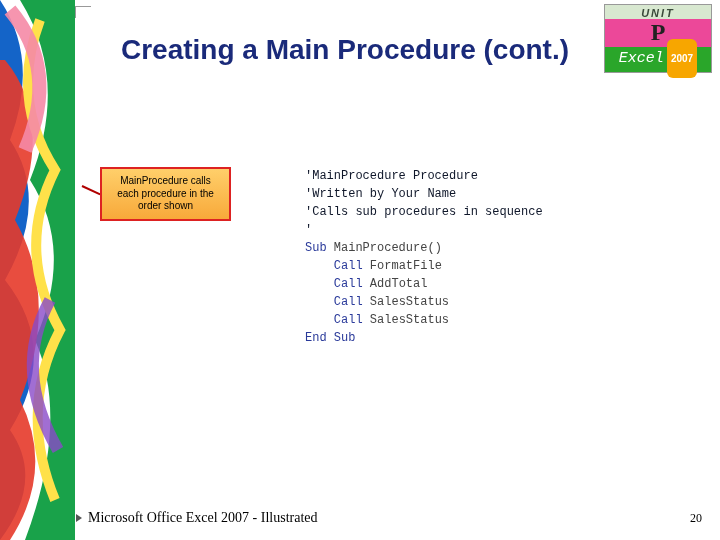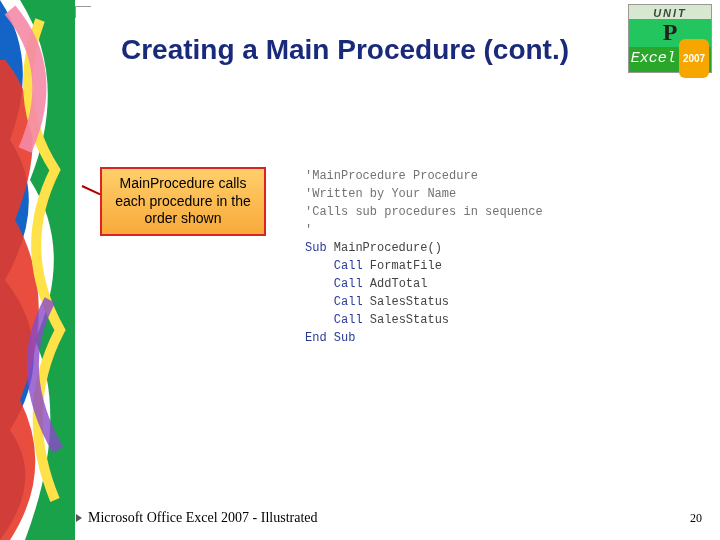--- a/index.html
+++ b/index.html
@@ -36,23 +36,23 @@
     font-size: 28px;
     font-weight: bold;
     color: #1a2a7a;
     font-family: Arial, sans-serif;
     line-height: 1.25;
   }
   .unit-badge {
     position: absolute;
     top: 4px;
     right: 8px;
-    width: 84px;
+    width: 108px;
     border: 1px solid #999;
-    background: #22c55e;
+    background: #ec4899;
     text-align: center;
   }
   .unit-badge .unit-top {
     background: #d8e8d0;
     padding: 2px 0 0 0;
     font-size: 11px;
     font-weight: bold;
     letter-spacing: 2px;
     color: #3a4a3a;
     font-style: italic;
@@ -83,26 +83,26 @@
     font-size: 10px;
     background: #f7a600;
     padding: 14px 4px;
     border-radius: 6px;
     margin-left: 3px;
   }
   .callout {
     position: absolute;
     left: 100px;
     top: 167px;
-    width: 166px;
+    width: 131px;
     background: linear-gradient(#ffcf6a, #f8a93a);
     border: 2px solid #d22;
     padding: 6px 6px;
     text-align: center;
-    font-size: 14px;
+    font-size: 10px;
     font-family: Arial, sans-serif;
     color: #000;
     line-height: 1.25;
   }
   .callout-line {
     position: absolute;
     left: 82px;
     top: 185px;
     width: 20px;
     height: 2px;
@@ -113,21 +113,21 @@
   .code {
     position: absolute;
     left: 305px;
     top: 167px;
     font-family: "Courier New", monospace;
     font-size: 12px;
     line-height: 1.5;
     white-space: pre;
     color: #444;
   }
-  .code .comment { color: #737373; text-align: right; }
+  .code .comment { color: #0f172a; text-align: right; }
   .code .keyword { color: #2a3a9a; }
   .footer-left {
     position: absolute;
     left: 88px;
     bottom: 14px;
     font-family: "Times New Roman", serif;
     font-size: 14px;
     color: #000;
   }
   .footer-bullet {

